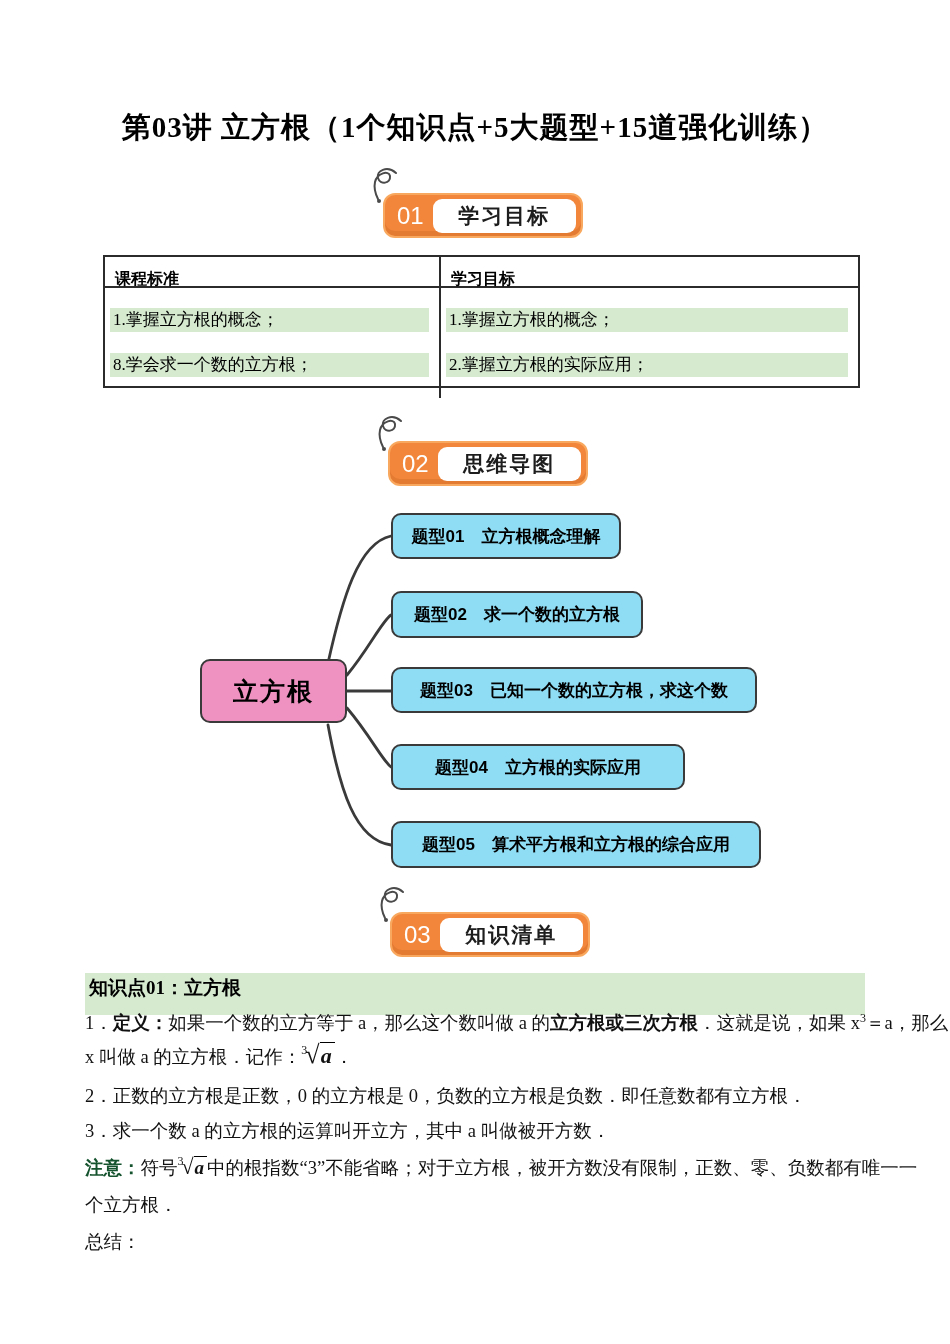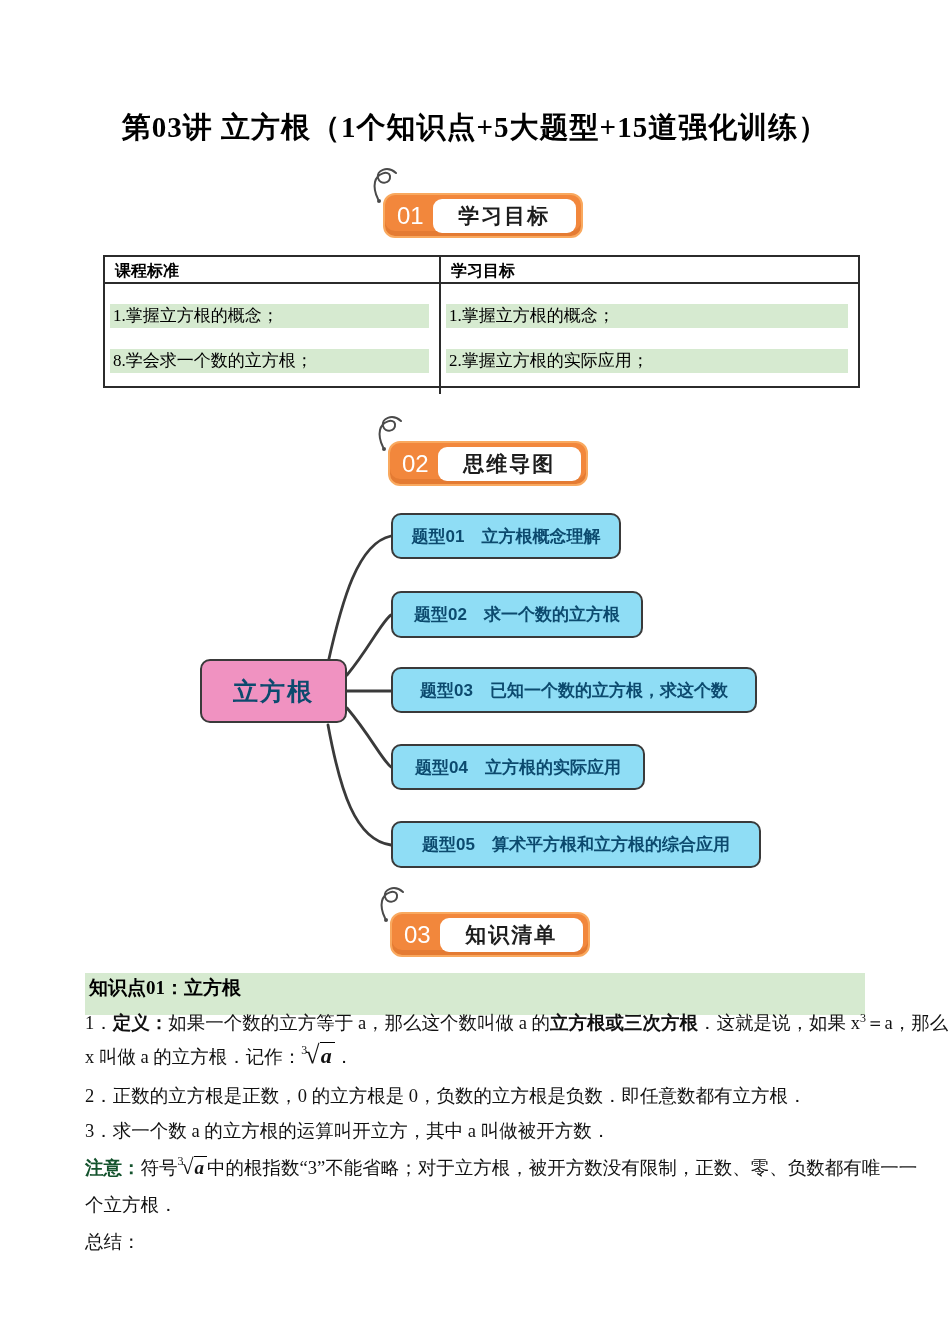--- a/index.html
+++ b/index.html
@@ -38,34 +38,34 @@
     border:2px solid #2b2b2b; box-sizing:border-box; display:flex; flex-direction:column;
   }
   .gt-row { display:flex; }
   .gt-head { height:29px; border-bottom:2px solid #2b2b2b; }
   .gt-body { flex:1; }
   .gt-cell { box-sizing:border-box; }
   .gt-col-l { width:334px; }
   .gt-col-r { flex:1; border-left:2px solid #2b2b2b; }
   .gt-head .gt-cell {
     font-family:Liberation Serif, serif; font-weight:bold;
-    font-size:16px; padding:4px 0 0 10px; color:#000;
+    font-size:16px; padding:12px 0 0 10px; color:#000;
   }
   .gt-body .gt-cell { padding:20px 4px 0 3px; }
   .gt-item {
     background:#D6EAD0; font-size:17px; line-height:24px; margin:0 6px 21px 2px;
     padding-left:3px; color:#000000;
   }
   
   .mindmap { position:absolute; left:190px; top:505px; width:585px; height:375px; }
   .mm-lines { position:absolute; inset:0; }
   .mm-node {
     position:absolute; box-sizing:border-box; border:2.5px solid #3a3a3a; border-radius:10px;
     display:flex; align-items:center; justify-content:center;
-    font-family:"Liberation Sans","DejaVu Sans",sans-serif; font-weight:bold; color:#0c4a6e;
+    font-family:"Liberation Sans","DejaVu Sans",sans-serif; font-weight:bold; color:#000000;
   }
   .mm-center { background:#F092C1; font-size:25px; letter-spacing:2px; }
   .mm-branch { background:#8FDDF5; font-size:17px; }
   
   .kn-bar {
     position:absolute; left:85px; top:973px; width:780px; height:42px;
     background:#D6EAD0; font-weight:bold; font-size:19px; line-height:30px;
     padding-left:4px; box-sizing:border-box; color:#000;
   }
   .kn-text { position:absolute; left:85px; top:1008px; width:790px; font-size:18.5px; color:#111; }
@@ -135,21 +135,21 @@
       <path d="M 138 158 C 152 95 168 38 201 31" fill="none" stroke="#3a3a3a" stroke-width="2.8" stroke-linecap="round"></path>
       <path d="M 157 170 C 178 145 192 116 201 110" fill="none" stroke="#3a3a3a" stroke-width="2.8" stroke-linecap="round"></path>
       <path d="M 157 186 H 201" fill="none" stroke="#3a3a3a" stroke-width="2.8" stroke-linecap="round"></path>
       <path d="M 157 203 C 180 230 192 255 201 262" fill="none" stroke="#3a3a3a" stroke-width="2.8" stroke-linecap="round"></path>
       <path d="M 138 220 C 150 285 165 335 201 340" fill="none" stroke="#3a3a3a" stroke-width="2.8" stroke-linecap="round"></path>
     </svg>
     <div class="mm-node mm-center" style="left:10px; top:154px; width:147px; height:64px;">立方根</div>
     <div class="mm-node mm-branch" style="left:201px; top:8px;   width:230px; height:46px;">题型01　立方根概念理解</div>
     <div class="mm-node mm-branch" style="left:201px; top:86px;  width:252px; height:47px;">题型02　求一个数的立方根</div>
     <div class="mm-node mm-branch" style="left:201px; top:162px; width:366px; height:46px;">题型03　已知一个数的立方根，求这个数</div>
-    <div class="mm-node mm-branch" style="left:201px; top:239px; width:254px; height:46px;">题型04　立方根的实际应用</div>
+    <div class="mm-node mm-branch" style="left:201px; top:239px; width:294px; height:46px;">题型04　立方根的实际应用</div>
     <div class="mm-node mm-branch" style="left:201px; top:316px; width:370px; height:47px;">题型05　算术平方根和立方根的综合应用</div>
   </div>
 
   <div class="badge" style="left:390px; top:912px;">
     <svg class="squiggle" viewBox="0 0 36 42">
       <path d="M27 7 C18 -1 7 5 9 12 C11 19 22 18 21 10 C20 4 8 7 6 16 C4.5 23 7 29 9 33" fill="none" stroke="#4a4a4a" stroke-width="2" stroke-linecap="round"></path>
       <circle cx="10" cy="35" r="2" fill="#4a4a4a"></circle>
     </svg>
     <div class="badge-pill">
       <span class="badge-num">03</span>

